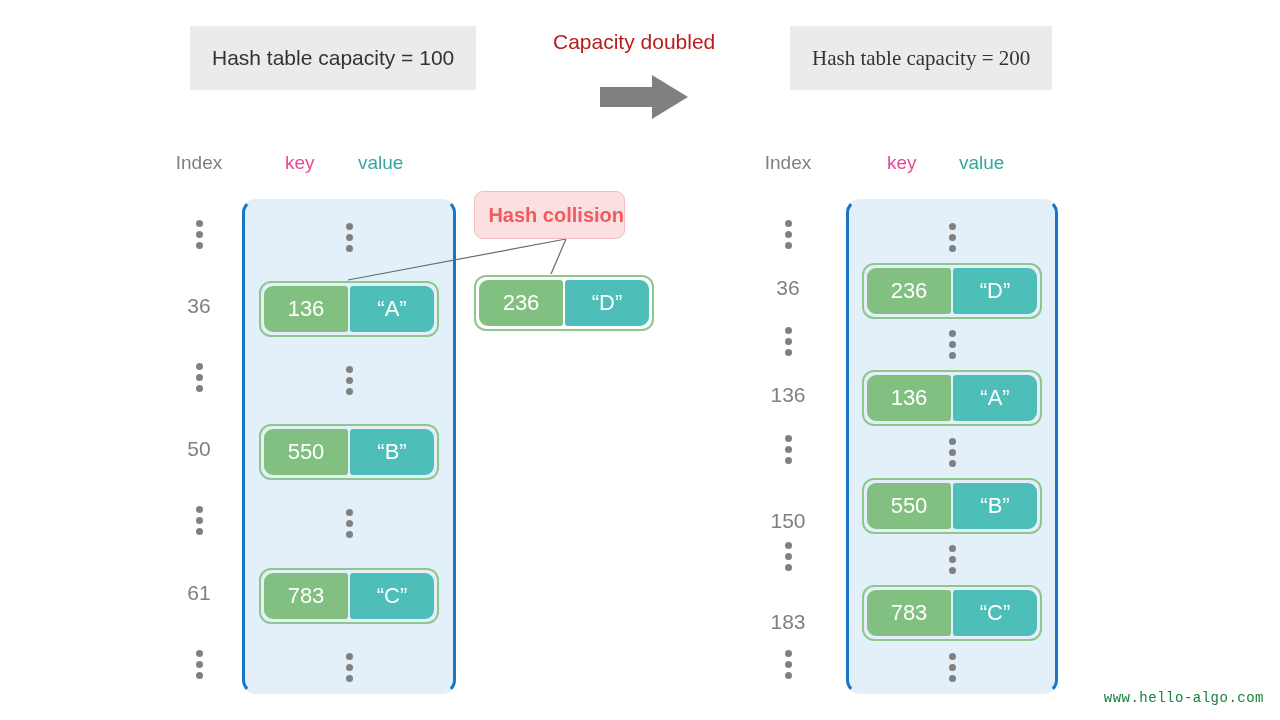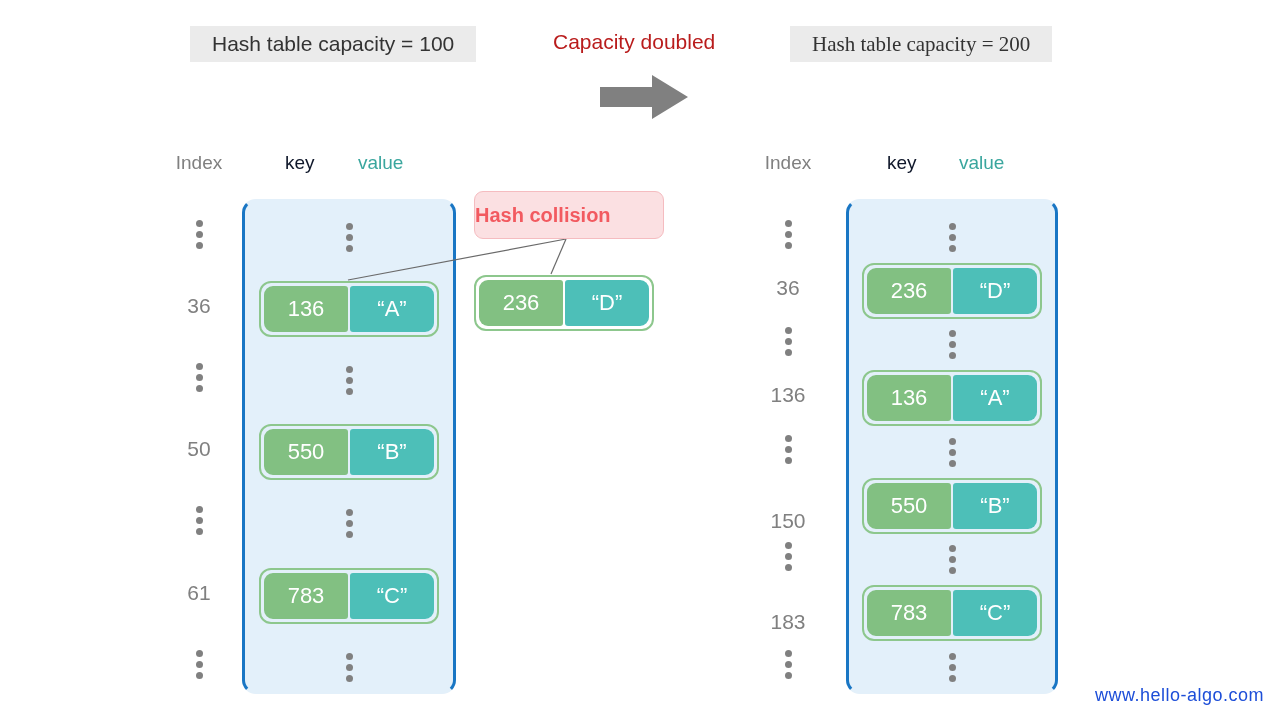--- a/index.html
+++ b/index.html
@@ -9,21 +9,21 @@
     font-family: "Liberation Sans", sans-serif;
     overflow: hidden;
   }
   #stage { position: relative; width: 1280px; height: 720px; }
 
   
   .caption-box {
     position: absolute;
     background: #ebebeb;
     border-radius: 0;
-    padding: 0 22px;
+    padding: 14px 22px;
     color: #333333;
     font-size: 21px;
     line-height: 36px;
     white-space: nowrap;
   }
   .caption-box .cap-line { display: block; }
 
   #cap-left  { left: 190px; top: 26px; }
   #cap-right { left: 790px; top: 26px; font-family: Liberation Serif, serif; }
 
@@ -42,21 +42,21 @@
   }
 
   
   .col-header {
     position: absolute;
     font-size: 19px;
     font-weight: normal;
     white-space: nowrap;
   }
   .hdr-index { color: #808080; }
-  .hdr-key   { color: #0f172a; }
+  .hdr-key   { color: #ec4899; }
   .hdr-value { color: #3aa69e; }
 
   
   .bucket-array {
     position: absolute;
     background: #e3f0fa;
     border-left: 3px solid #1976c4;
     border-right: 3px solid #1976c4;
     border-top: 3px solid transparent;
     border-bottom: 3px solid transparent;
@@ -140,46 +140,46 @@
     margin-left: 2px;
   }
 
   
   .pair-float { position: absolute; }
 
   
   #collision-box {
     position: absolute;
     left: 474px; top: 191px;
-    width: 190px; height: 48px;
+    width: 151px; height: 48px;
     background: #fbe0e2;
     border: 1.5px solid #f5bcc0;
     border-radius: 9px;
     display: flex;
     align-items: center;
-    justify-content: flex-start;
+    justify-content: flex-end;
     color: #f25a60;
     font-size: 20px;
     font-weight: bold;
     white-space: nowrap;
   }
   #collision-lines {
     position: absolute;
     left: 0; top: 0;
     width: 1280px; height: 720px;
     pointer-events: none;
   }
 
   
   #watermark {
     position: absolute;
     right: 16px; bottom: 14px;
-    font-family: Liberation Sans, sans-serif;
-    font-size: 18px;
-    color: #1d4ed8;
+    font-family: Liberation Mono, monospace;
+    font-size: 14px;
+    color: #15803d;
     letter-spacing: 0.5px;
   }
 </style>
 </head>
 <body>
 
 <div id="stage">
 
   <div id="cap-left" class="caption-box">
     <span class="cap-line">Hash table capacity = 100</span>

